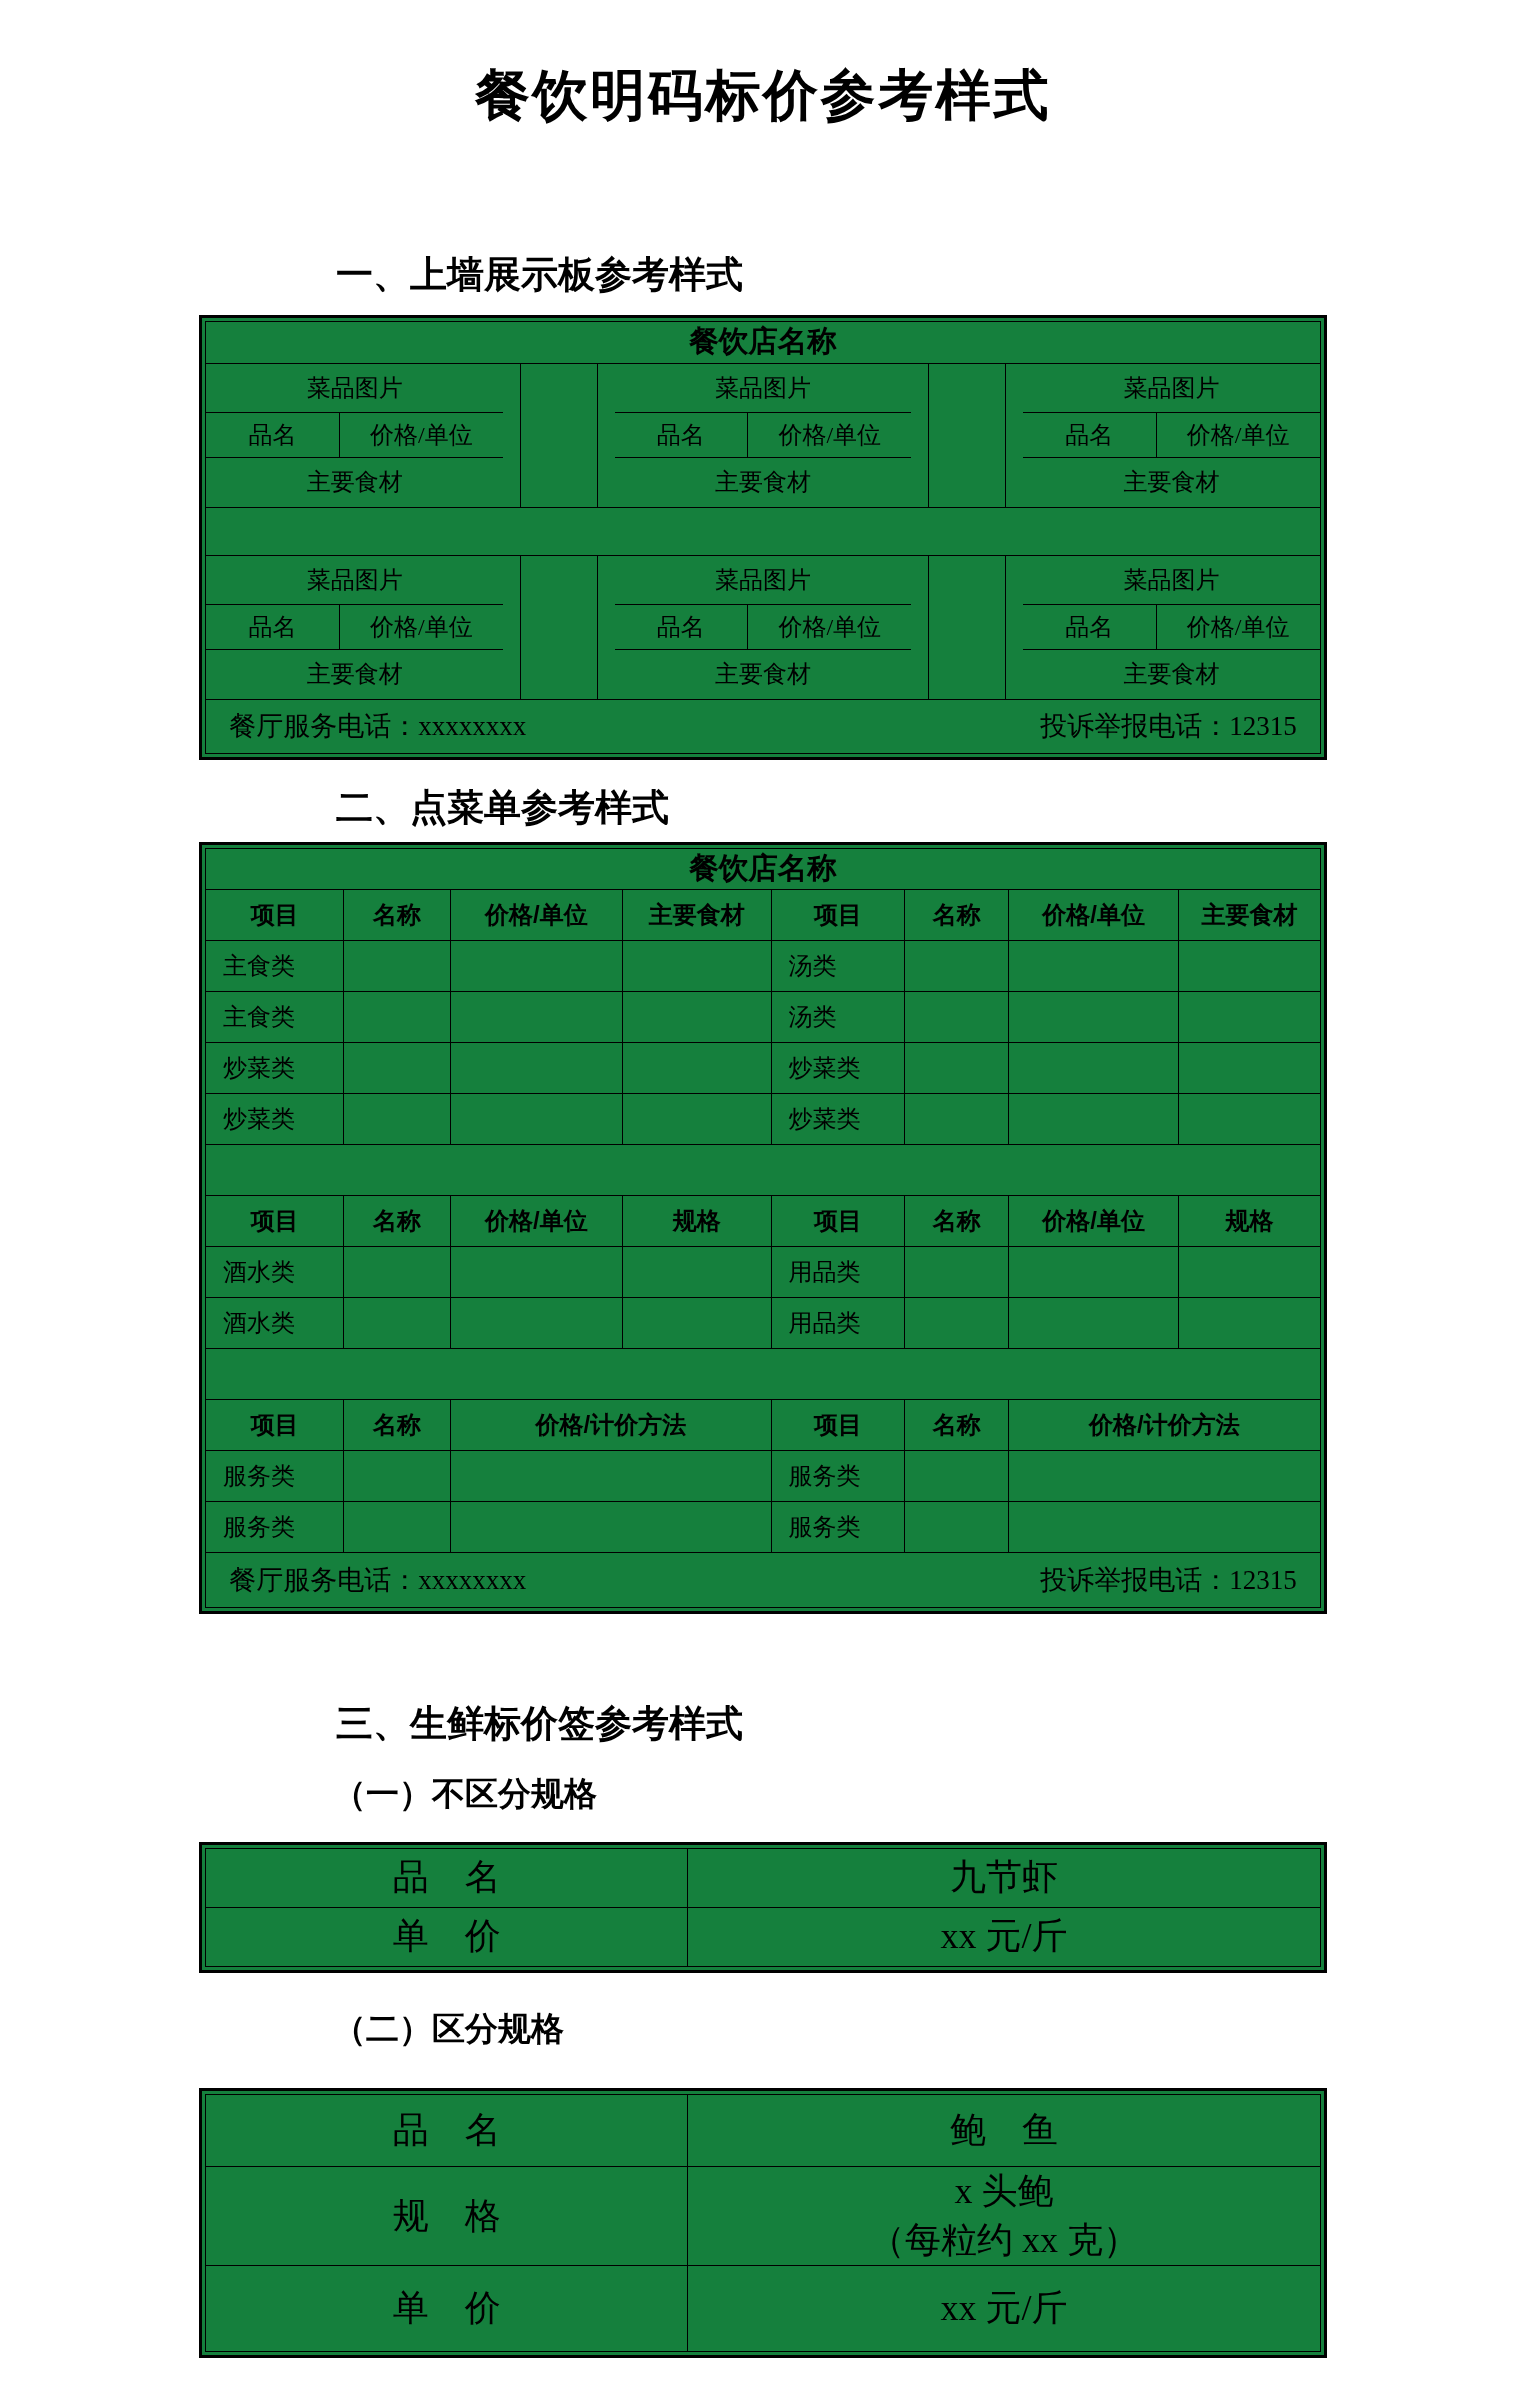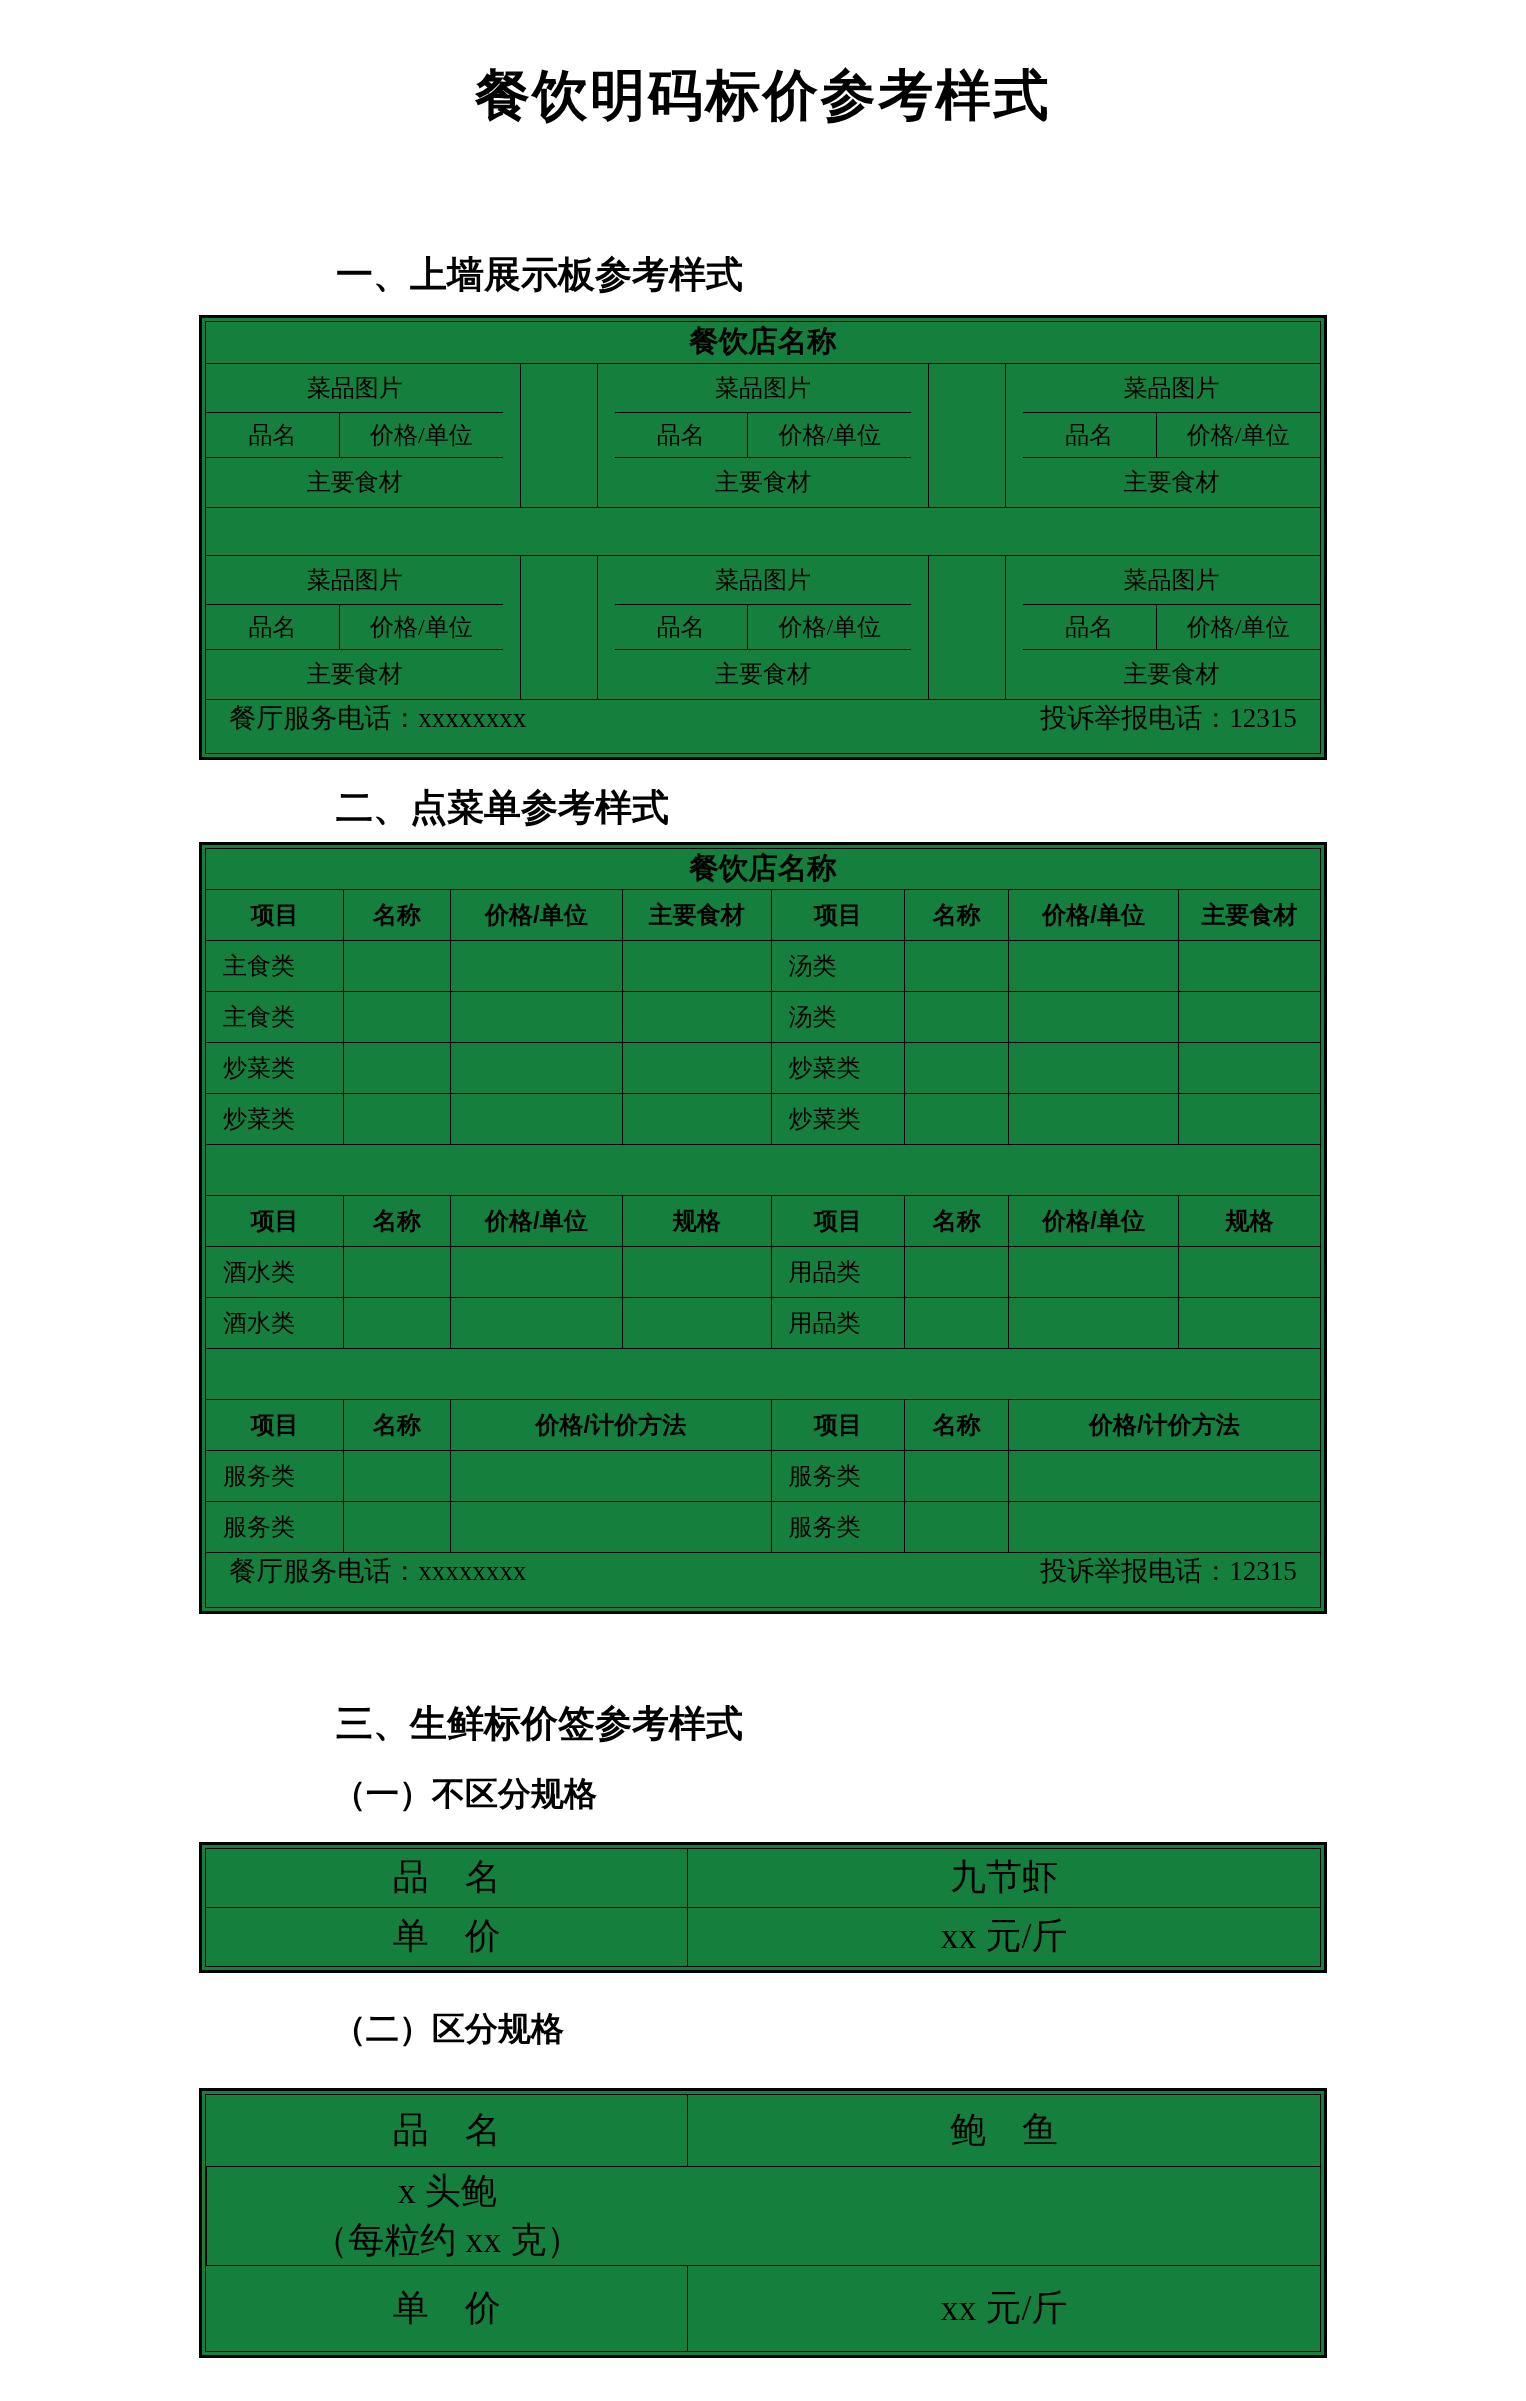--- a/index.html
+++ b/index.html
@@ -86,21 +86,21 @@
     font-size: 24px;
   }
   .board-gap-row {
     height: 49px;
     border-top: 1.9px solid #000;
     border-bottom: 1.9px solid #000;
   }
   .phone-footer {
     border-top: 1.9px solid #000;
     height: 54px;
-    display: flex; justify-content: space-between;
+    display: flex; align-items: center; justify-content: space-between;
     padding: 0 23px;
     font-size: 27px;
   }
 
   
   .t2-name-row {
     height: 41px;
     border-bottom: 1.9px solid #000;
     display: flex; align-items: center; justify-content: center;
     font-weight: bold; font-size: 29.5px;
@@ -379,20 +379,21 @@
 
 <div class="sub-heading spec">（二）区分规格</div>
 
 <div class="frame t4">
   <div class="frame-inner">
     <div class="tag-row">
       <div class="h110">品　名</div>
       <div class="tag-value h110">鲍　鱼</div>
     </div>
     <div class="tag-row">
+      <div class="h136">规　格</div>
       <div class="tag-value h136 two-line">
         <span>x 头鲍</span>
         <span>（每粒约 xx 克）</span>
       </div>
     </div>
     <div class="tag-row">
       <div class="h132">单　价</div>
       <div class="tag-value h132">xx 元/斤</div>
     </div>
   </div>

